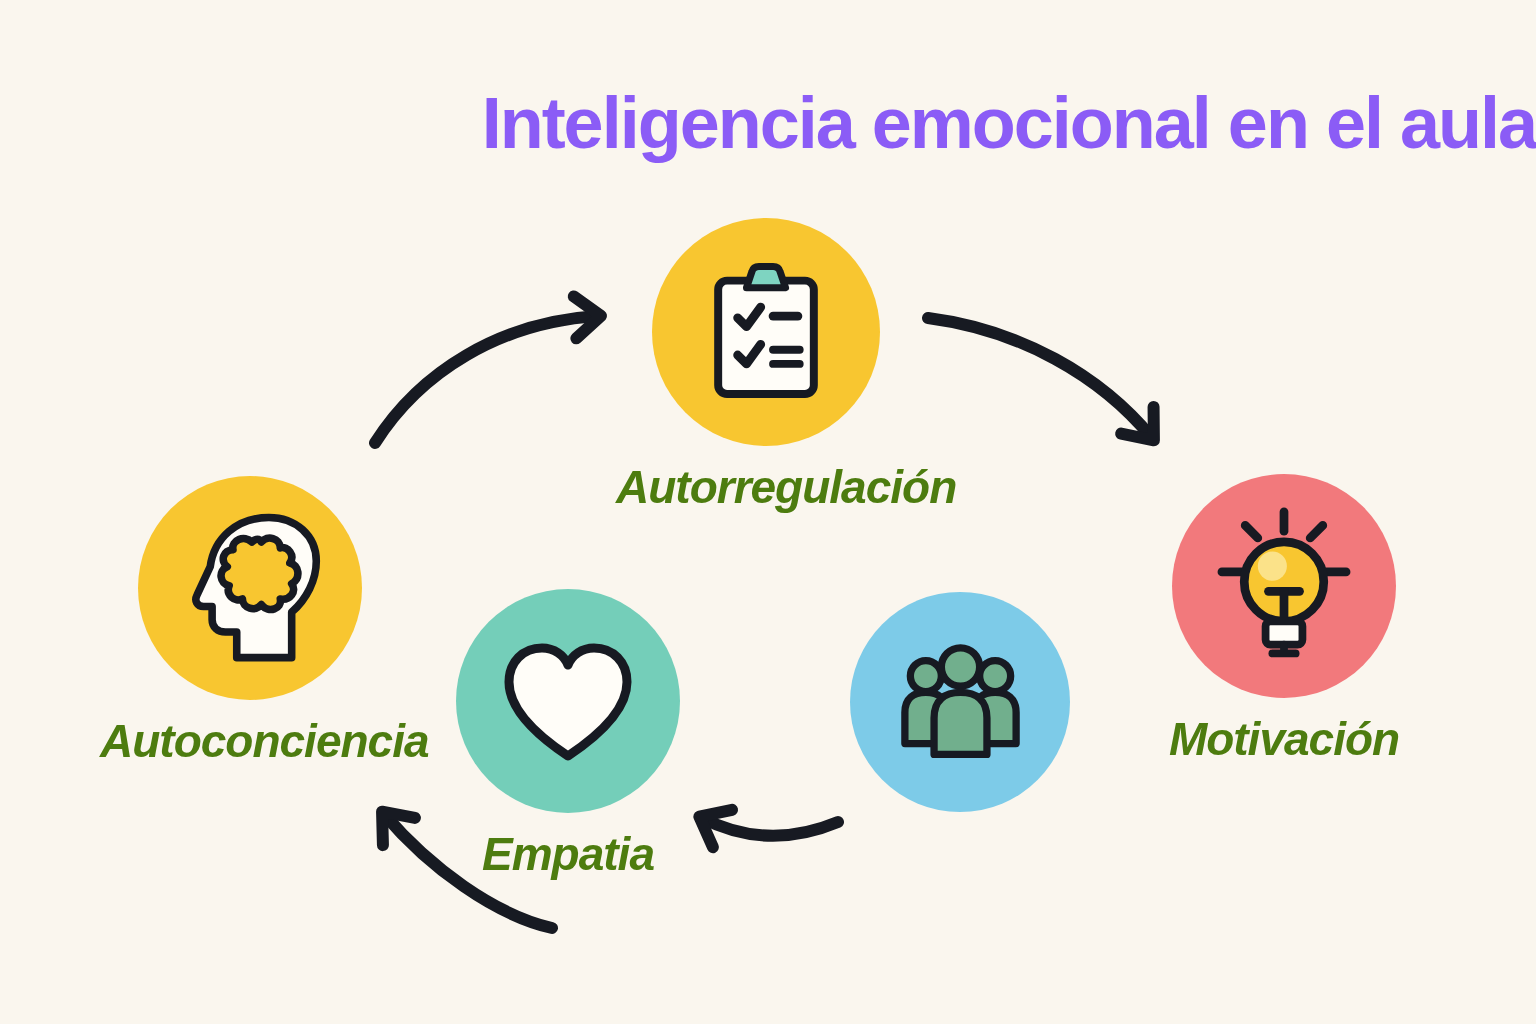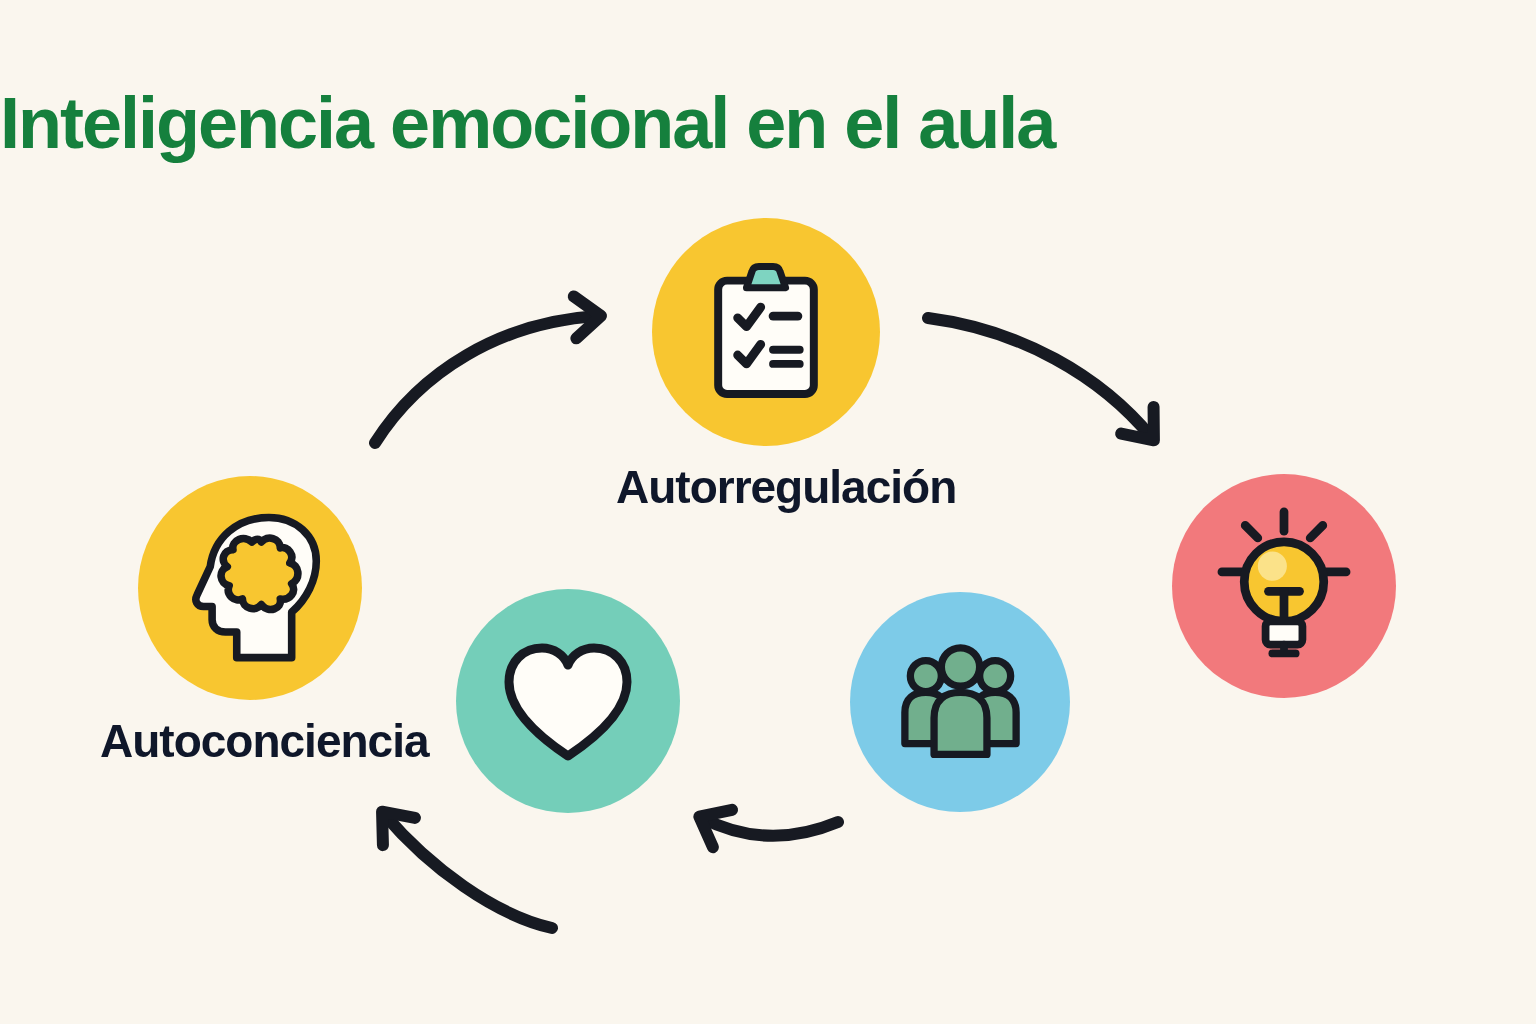--- a/index.html
+++ b/index.html
@@ -7,25 +7,25 @@
     width: 1536px; height: 1024px;
     background: #FAF6EE;
     font-family: "Liberation Sans", sans-serif;
     position: relative;
     overflow: hidden;
   }
   .title {
     position: absolute;
     top: 82px; left: 0; width: 100%;
     margin: 0;
-    text-align: left;
+    text-align: right;
     font-size: 72px;
     font-weight: 700;
     letter-spacing: -2px;
-    color: #15803d;
+    color: #8b5cf6;
   }
   .arrows {
     position: absolute;
     left: 0; top: 0;
     width: 1536px; height: 1024px;
   }
   .node {
     position: absolute;
     width: 360px;
     display: flex;
@@ -38,23 +38,24 @@
     align-items: center;
     justify-content: center;
     flex: none;
   }
   .label {
     margin-top: 16px;
     font-size: 46px;
     font-weight: 700;
     letter-spacing: -1px;
     line-height: 1.1;
-    color: #0f172a;
+    color: #4d7c0f;
     text-align: center;
     max-width: 300px;
+    font-style: italic;
   }
   
   .node-autoconciencia  { left: 70px;   top: 476px; }
   .node-autoconciencia .circle  { width: 224px; height: 224px; }
   .node-autorregulacion { left: 586px;  top: 218px; }
   .node-autorregulacion .circle { width: 228px; height: 228px; }
   .node-empatia         { left: 388px;  top: 589px; }
   .node-empatia .circle         { width: 224px; height: 224px; }
   .node-habilidades     { left: 780px;  top: 592px; }
   .node-habilidades .circle     { width: 220px; height: 220px; }
@@ -104,20 +105,21 @@
   </div>
   <div class="label">Autorregulación</div>
 </div>
 
 <div class="node node-empatia">
   <div class="circle" style="background-color: rgb(116, 206, 185);">
     <svg width="150" height="135" viewBox="0 0 150 135">
       <path d="M 75 122 C 36 96 16 72 16 48 C 16 28 30 14 49 14 C 61 14 71 21 75 31 C 79 21 89 14 101 14 C 120 14 134 28 134 48 C 134 72 114 96 75 122 Z" fill="#FFFDF8" stroke="#171A22" stroke-width="9" stroke-linejoin="round"></path>
     </svg>
   </div>
+  <div class="label">Empatia</div>
 </div>
 
 <div class="node node-habilidades">
   <div class="circle" style="background-color: rgb(125, 203, 232);">
     <svg width="155" height="137" viewBox="0 0 170 150">
       <g fill="#71AF8D" stroke="#171A22" stroke-width="8" stroke-linejoin="round">
         <circle cx="47" cy="46" r="17"></circle>
         <path d="M 24 120 L 24 86 C 24 70 34 64 47 64 C 60 64 70 70 70 86 L 70 120 Z"></path>
         <circle cx="123" cy="46" r="17"></circle>
         <path d="M 100 120 L 100 86 C 100 70 110 64 123 64 C 136 64 146 70 146 86 L 146 120 Z"></path>
@@ -140,13 +142,14 @@
       </g>
       <circle cx="70" cy="78" r="41" fill="#F8C630" stroke="#171A22" stroke-width="9"></circle>
       <circle cx="58" cy="62" r="15" fill="#FBE289"></circle>
       <path d="M54 88 L86 88" stroke="#171A22" stroke-width="9" stroke-linecap="round"></path>
       <path d="M70 88 L70 119" stroke="#171A22" stroke-width="9" stroke-linecap="round"></path>
       <rect x="51" y="119" width="38" height="24" rx="5" fill="#FFFDF8" stroke="#171A22" stroke-width="8"></rect>
       <path d="M70 143 L70 150" stroke="#171A22" stroke-width="8" stroke-linecap="round"></path>
       <path d="M58 152 L82 152" stroke="#171A22" stroke-width="8" stroke-linecap="round"></path>
     </svg>
   </div>
+  <div class="label">Motivación</div>
 </div>
 
 </body></html>

